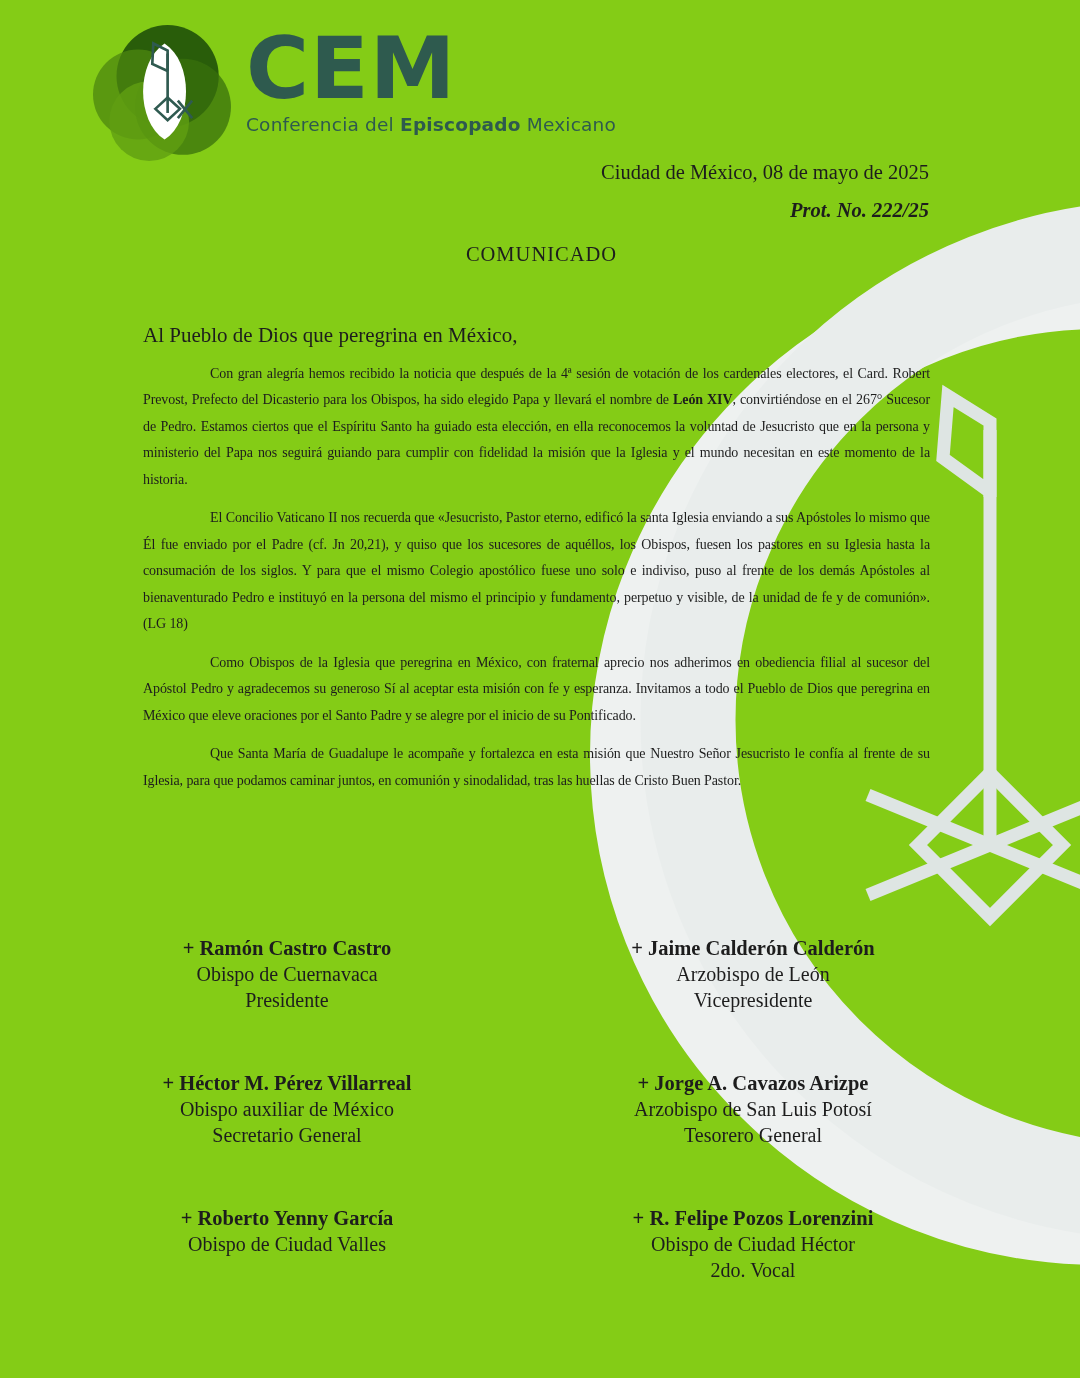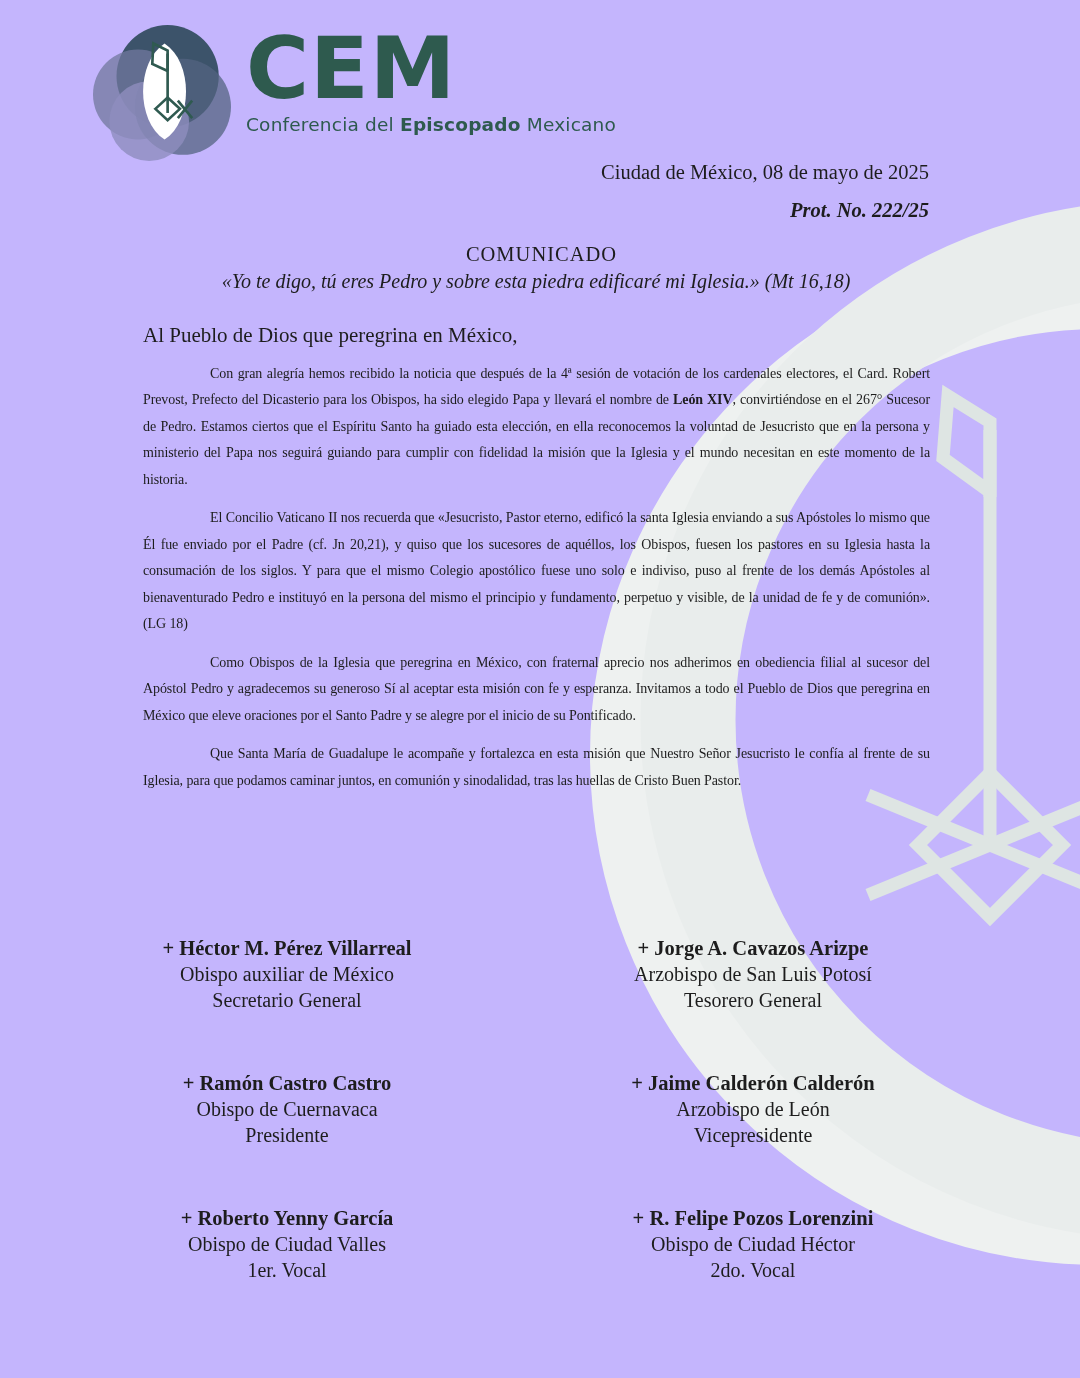--- a/index.html
+++ b/index.html
@@ -1,18 +1,18 @@
 <!DOCTYPE html>
 <html><head>
 <meta charset="utf-8">
 <style>
   html,body{margin:0;padding:0;background:#ffffff;}
   .page{
     position:relative;width:1080px;height:1378px;overflow:hidden;
-    background:#c4b5fd;font-family:"Liberation Serif",serif;color:#1d1d1d;
+    background:#84cc16;font-family:"Liberation Serif",serif;color:#1d1d1d;
   }
   
   .watermark{position:absolute;left:0;top:0;width:1080px;height:1378px;pointer-events:none;}
   
   .emblem{position:absolute;left:93px;top:23px;width:138px;height:138px;}
   .wordmark{position:absolute;left:246px;top:22px;}
   .acronym{
     font-family:"DejaVu Sans",sans-serif;font-weight:bold;
     font-size:86px;line-height:92px;letter-spacing:1px;color:#2e5a4e;
   }
@@ -82,64 +82,62 @@
 
   <div class="wordmark">
     <div class="acronym">CEM</div>
     <div class="tagline"><span>Conferencia del </span><span class="b">Episcopado</span><span> Mexicano</span></div>
   </div>
 
   <div class="dateline">Ciudad de México, 08 de mayo de 2025</div>
   <div class="protocol">Prot. No. 222/25</div>
 
   <div class="doc-title">COMUNICADO</div>
-  <div class="epigraph">«Yo te digo, tú eres Pedro y sobre esta piedra edificaré mi Iglesia.» (Mt 16,18)</div>
 
   <div class="body-text">
     <p class="salutation">Al Pueblo de Dios que peregrina en México,</p>
 
     <p class="par"><span>Con gran alegría hemos recibido la noticia que después de la 4ª sesión de votación de los cardenales electores, el Card. Robert Prevost, Prefecto del Dicasterio para los Obispos, ha sido elegido Papa y llevará el nombre de </span><span class="b">León XIV</span><span>, convirtiéndose en el 267° Sucesor de Pedro. Estamos ciertos que el Espíritu Santo ha guiado esta elección, en ella reconocemos la voluntad de Jesucristo que en la persona y ministerio del Papa nos seguirá guiando para cumplir con fidelidad la misión que la Iglesia y el mundo necesitan en este momento de la historia.</span></p>
 
     <p class="par"><span>El Concilio Vaticano II nos recuerda que «Jesucristo, Pastor eterno, edificó la santa Iglesia enviando a sus Apóstoles lo mismo que Él fue enviado por el Padre (cf. </span><span class="i">Jn</span><span> 20,21), y quiso que los sucesores de aquéllos, los Obispos, fuesen los pastores en su Iglesia hasta la consumación de los siglos. Y para que el mismo Colegio apostólico fuese uno solo e indiviso, puso al frente de los demás Apóstoles al bienaventurado Pedro e </span><span class="i">instituyó en la persona del mismo el principio y fundamento, perpetuo y visible, de la unidad de fe y de comunión».</span><span> (LG 18)</span></p>
 
     <p class="par"><span>Como Obispos de la Iglesia que peregrina en México, con fraternal aprecio nos adherimos en obediencia filial al sucesor del Apóstol Pedro y agradecemos su generoso Sí al aceptar esta misión con fe y esperanza. Invitamos a todo el Pueblo de Dios que peregrina en México que eleve oraciones por el Santo Padre y se alegre por el inicio de su Pontificado.</span></p>
 
     <p class="par"><span>Que Santa María de Guadalupe le acompañe y fortalezca en esta misión que Nuestro Señor Jesucristo le confía al frente de su Iglesia, para que podamos caminar juntos, en comunión y sinodalidad, tras las huellas de Cristo Buen Pastor.</span></p>
   </div>
 
   <div class="signatures">
     <div class="sig-row">
       <div class="sig-col">
+        <div class="sig-name">+ Ramón Castro Castro</div>
+        <div class="sig-title">Obispo de Cuernavaca</div>
+        <div class="sig-role">Presidente</div>
+      </div>
+      <div class="sig-col">
+        <div class="sig-name">+ Jaime Calderón Calderón</div>
+        <div class="sig-title">Arzobispo de León</div>
+        <div class="sig-role">Vicepresidente</div>
+      </div>
+    </div>
+    <div class="sig-row">
+      <div class="sig-col">
         <div class="sig-name">+ Héctor M. Pérez Villarreal</div>
         <div class="sig-title">Obispo auxiliar de México</div>
         <div class="sig-role">Secretario General</div>
       </div>
       <div class="sig-col">
         <div class="sig-name">+ Jorge A. Cavazos Arizpe</div>
         <div class="sig-title">Arzobispo de San Luis Potosí</div>
         <div class="sig-role">Tesorero General</div>
       </div>
     </div>
     <div class="sig-row">
       <div class="sig-col">
-        <div class="sig-name">+ Ramón Castro Castro</div>
-        <div class="sig-title">Obispo de Cuernavaca</div>
-        <div class="sig-role">Presidente</div>
-      </div>
-      <div class="sig-col">
-        <div class="sig-name">+ Jaime Calderón Calderón</div>
-        <div class="sig-title">Arzobispo de León</div>
-        <div class="sig-role">Vicepresidente</div>
-      </div>
-    </div>
-    <div class="sig-row">
-      <div class="sig-col">
         <div class="sig-name">+ Roberto Yenny García</div>
         <div class="sig-title">Obispo de Ciudad Valles</div>
-        <div class="sig-role">1er. Vocal</div>
       </div>
       <div class="sig-col">
         <div class="sig-name">+ R. Felipe Pozos Lorenzini</div>
         <div class="sig-title">Obispo de Ciudad Héctor</div>
         <div class="sig-role">2do. Vocal</div>
       </div>
     </div>
   </div>
 
 </div>

